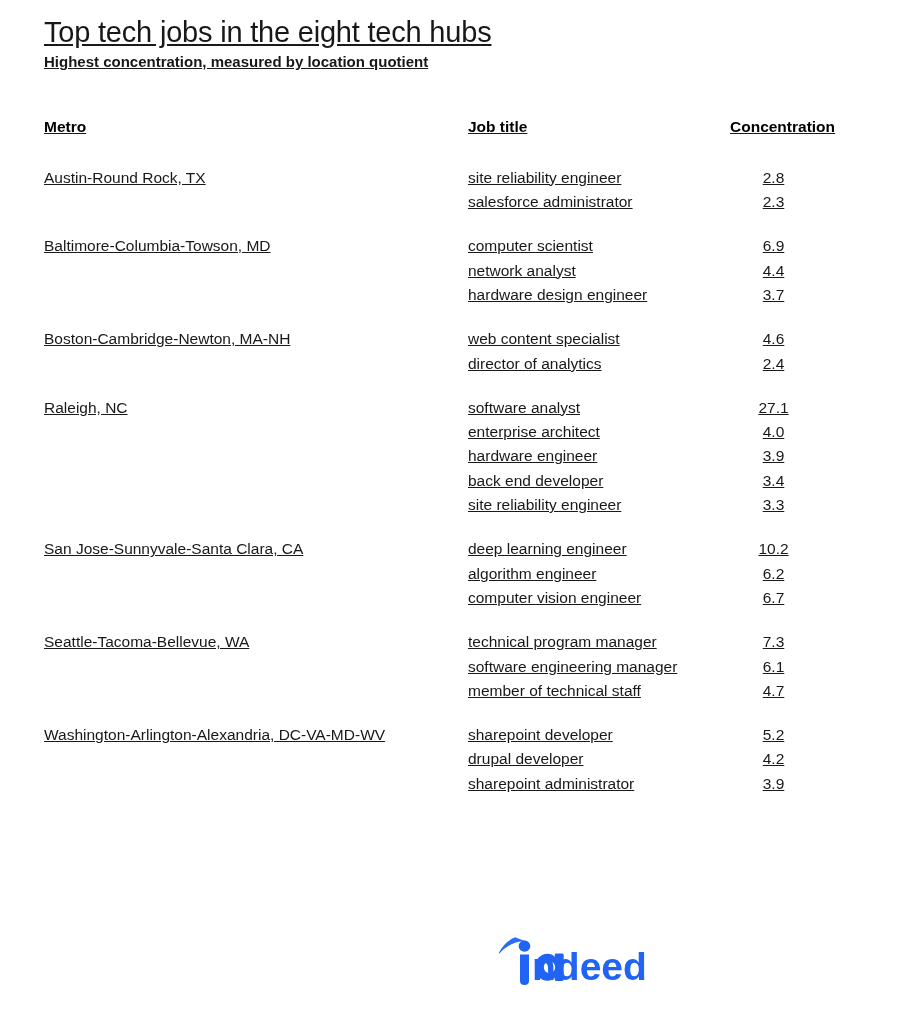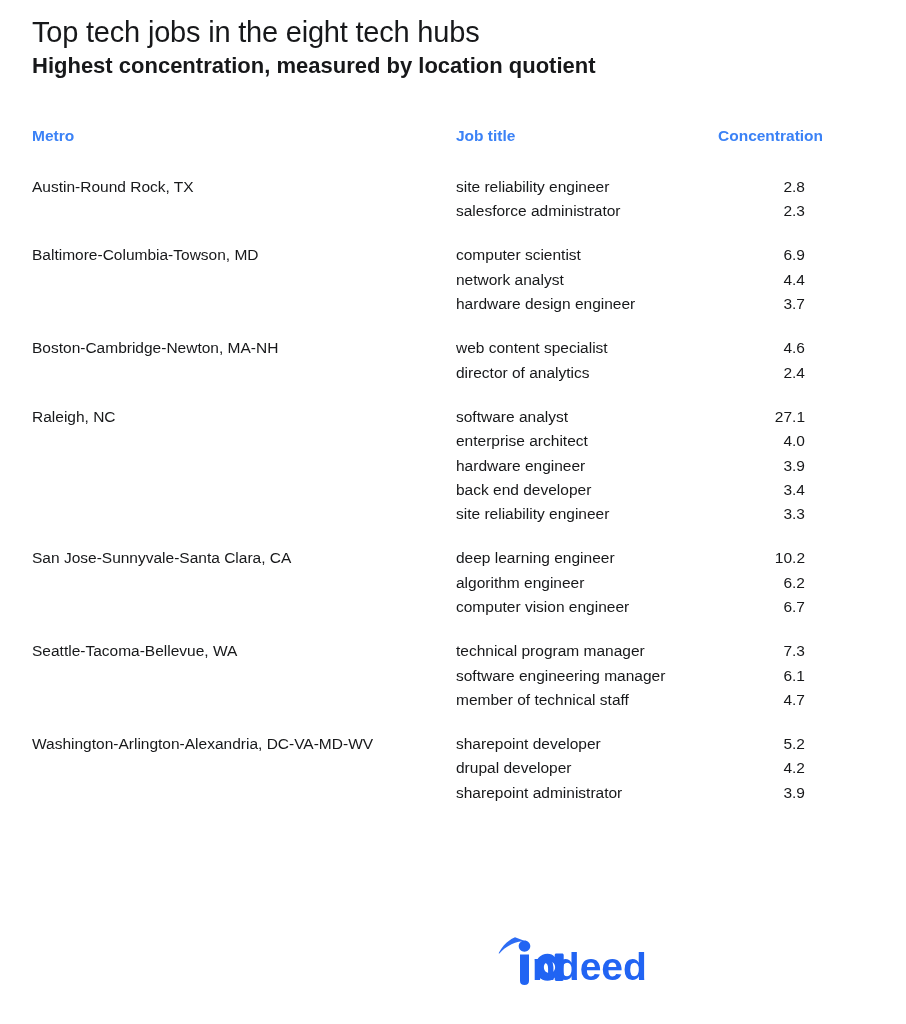--- a/index.html
+++ b/index.html
@@ -13,48 +13,49 @@
     font-family: "Liberation Sans", sans-serif;
     color: #1a1a1a;
     position: relative;
     overflow: hidden;
   }
   .page {
     position: relative;
     width: 726px;
     height: 1024px;
     box-sizing: border-box;
-    padding: 14px 40px 0 32px;
+    padding: 14px 40px 0 44px;
+    text-decoration: underline;
   }
   .title {
     font-size: 29px;
     font-weight: 400;
     letter-spacing: -0.2px;
     color: #17181a;
     margin: 0;
     line-height: 1.25;
   }
   .subtitle {
-    font-size: 22px;
+    font-size: 15px;
     font-weight: bold;
     color: #17181a;
     margin: 2px 0 0 0;
     line-height: 1.3;
   }
   table.jobs {
     width: 824px;
     border-collapse: collapse;
     margin-top: 46px;
     table-layout: fixed;
   }
   table.jobs th {
     text-align: left;
     font-size: 15.5px;
     font-weight: bold;
-    color: #3b82f6;
+    color: #000000;
     padding: 0 0 30px 0;
     vertical-align: top;
   }
   th.col-metro { width: 424px; }
   th.col-job   { width: 262px; }
   th.col-conc  { width: 138px; text-align: right; padding-right: 2px;}
   td {
     font-size: 15.5px;
     font-weight: 400;
     color: #17181a;
@@ -62,21 +63,21 @@
     padding: 0;
     line-height: 24.3px;
   }
   td.metro {
     white-space: nowrap;
   }
   td.job {
     white-space: nowrap;
   }
   td.conc {
-    text-align: right;
+    text-align: center;
     padding-right: 51px;
   }
   tr.group-start td {
     padding-top: 20px;
   }
   tr.first-group td {
     padding-top: 0;
   }
   .logo {
     position: absolute;

